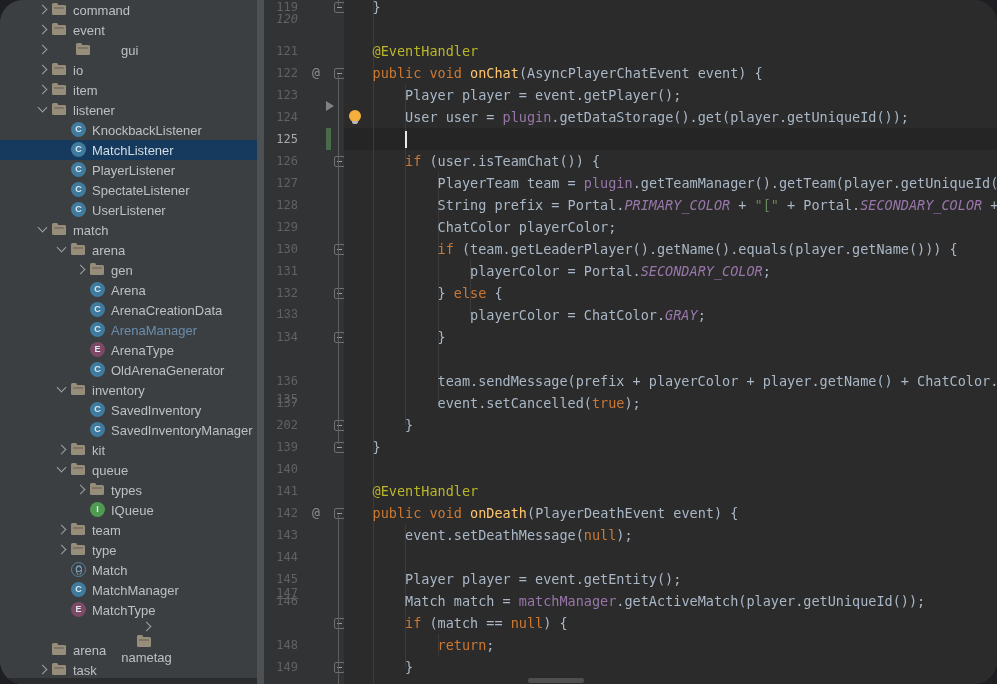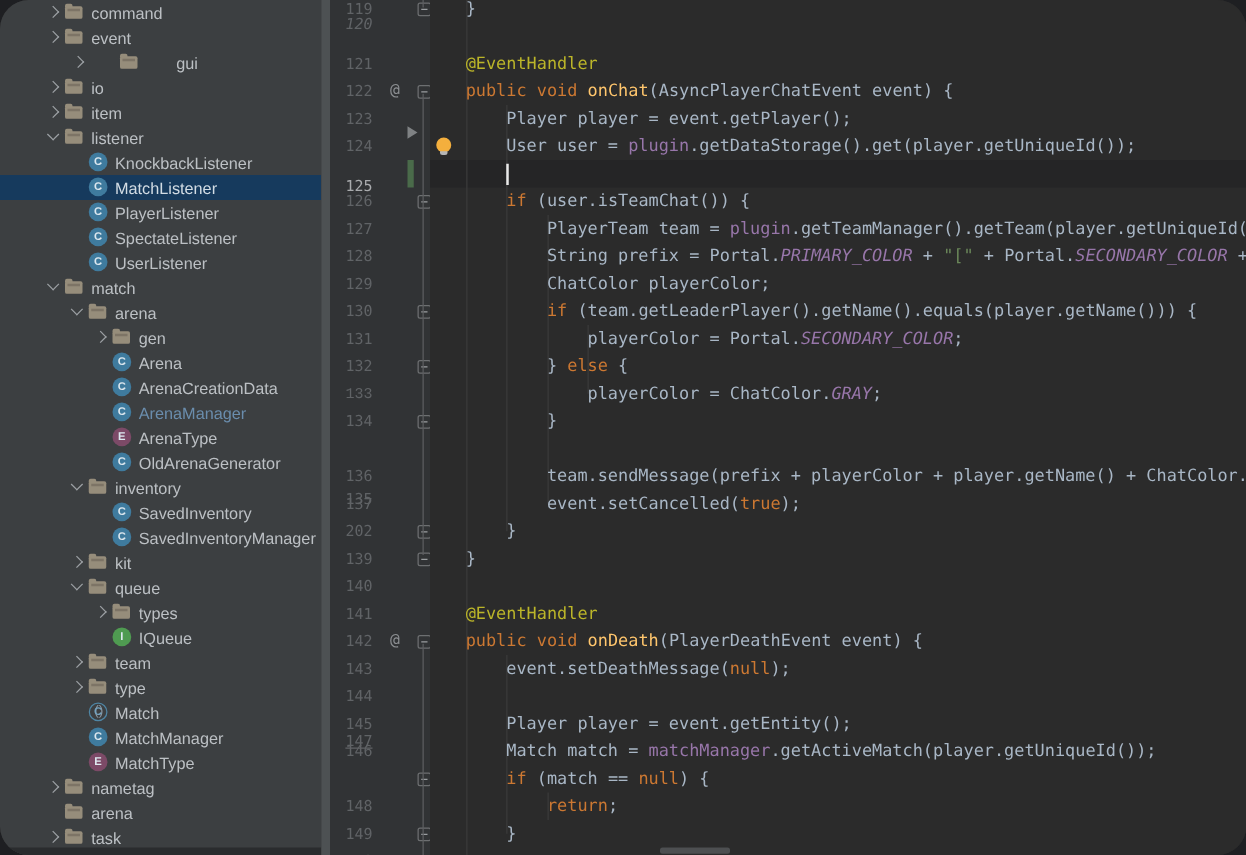--- a/index.html
+++ b/index.html
@@ -35,21 +35,21 @@
             color:#8b97a1;font-size:11px;line-height:15px;text-align:center;}
   .ball.abs{left:3px;background:transparent;border:1px solid #4f86a5;width:13px;height:13px;
             line-height:13px;color:#74a3c0;}
   #sidebar-scroll{position:absolute;left:257px;top:0;width:7px;height:684px;background:#4d5153;}
   #sidebar-bottom{position:absolute;left:0;top:678px;width:257px;height:6px;background:#2a2c2e;}
 
   
   #gutter{position:absolute;left:264px;top:0;width:80px;height:684px;background:#313335;}
   .lnum{position:absolute;left:0;width:34px;text-align:right;height:22px;line-height:22px;
         font-family:"DejaVu Sans Mono",monospace;font-size:12px;color:#606366;}
-  .lnum.current{color:#a9abad;margin-top:10px;}
+  .lnum.current{color:#a9abad;}
   .gut-at{position:absolute;left:44px;width:16px;height:22px;line-height:22px;
           font-family:"DejaVu Sans Mono",monospace;font-size:13px;color:#8c8f92;text-align:center;}
   #fold-line-a,#fold-line-b,#fold-line-c{position:absolute;left:74px;width:1px;background:#5c5e60;}
   .fold-mark{position:absolute;left:70px;width:9px;height:9px;background:#313335;
              border:1px solid #6d6f71;border-radius:2px;}
   .fold-mark:after{content:"";position:absolute;left:2px;top:4px;width:5px;height:1px;background:#9a9da0;}
   .vcs-green{position:absolute;left:62px;width:5px;background:#4a6b4a;}
   .gut-triangle{position:absolute;left:62px;width:0;height:0;
      border-top:5px solid transparent;border-bottom:5px solid transparent;border-left:8px solid #7f8284;}
 
@@ -89,21 +89,21 @@
       </div>
       <div class="tree-row" style="padding-left: 36px; text-align: center;">
         <span class="chev-box">
           <span class="chev right"></span>
         </span>
         <span class="tree-icon">
           <span class="folder"></span>
         </span>
         <span class="tree-label">event</span>
       </div>
-      <div class="tree-row" style="padding-left: 56px; gap: 24px;">
+      <div class="tree-row" style="padding-left: 36px; gap: 24px;">
         <span class="chev-box">
           <span class="chev right"></span>
         </span>
         <span class="tree-icon">
           <span class="folder"></span>
         </span>
         <span class="tree-label">gui</span>
       </div>
       <div class="tree-row" style="padding-left: 36px;">
         <span class="chev-box">
@@ -318,21 +318,21 @@
         </span>
         <span class="tree-label">MatchManager</span>
       </div>
       <div class="tree-row" style="padding-left: 55px;">
         <span class="chev-box"></span>
         <span class="tree-icon">
           <span class="ball enm">E</span>
         </span>
         <span class="tree-label">MatchType</span>
       </div>
-      <div class="tree-row" style="padding-left: 36px;">
+      <div class="tree-row" style="padding-left: 36px; flex-direction: column;">
         <span class="chev-box">
           <span class="chev right"></span>
         </span>
         <span class="tree-icon">
           <span class="folder"></span>
         </span>
         <span class="tree-label">nametag</span>
       </div>
       <div class="tree-row" style="padding-left: 36px;">
         <span class="chev-box"></span>

